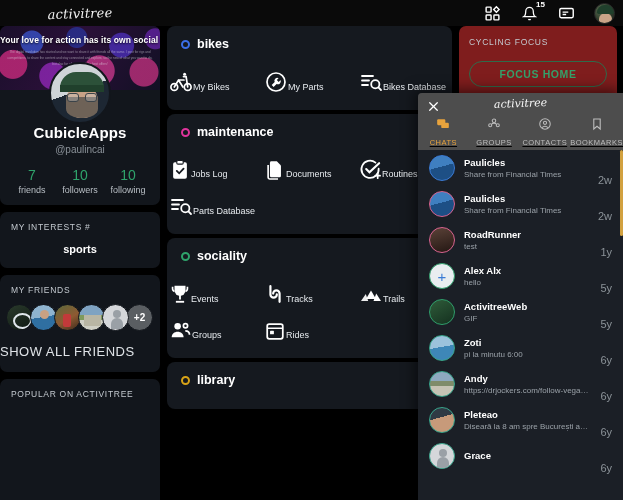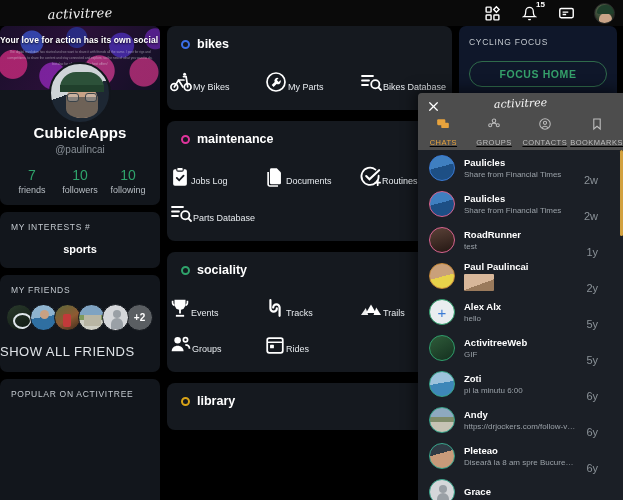--- a/index.html
+++ b/index.html
@@ -139,36 +139,36 @@
     border: 1px solid #12161c; cursor: pointer;
   }
   .show-all {
     text-align: left; color: #dfe3e7; font-size: 13px; letter-spacing: .5px;
     padding: 13px 0 13px; cursor: pointer;
   }
   .popular-card { height: 146px; }
 
   
   .mid-col { position: absolute; left: 167px; top: 26px; width: 285px; }
-  .sec { background: #15191f; border-radius: 8px; margin-bottom: 11px; padding: 9px 0 12px; }
+  .sec { background: #15191f; border-radius: 8px; margin-bottom: 4px; padding: 9px 0 12px; }
   .sec-head { display: flex; align-items: center; gap: 7px; padding: 2px 0 4px 14px; }
   .dot { width: 9px; height: 9px; border-radius: 50%; border: 2px solid #3b6fe8; }
   .sec-name { color: #fff; font-size: 12.5px; font-weight: 700; }
   .grid { display: flex; flex-wrap: wrap; padding: 6px 0 0; }
   .cell {
     width: 33.333%; display: flex; flex-direction: row; align-items: center;
     padding: 9px 2px 4px; cursor: pointer;
   }
   .cell svg { display: block; }
   .cell-lbl { color: #e6eaee; font-size: 9px; margin-top: 9px; text-align: center;
               white-space: nowrap; }
 
   
   .right-col { position: absolute; left: 459px; top: 26px; width: 158px; }
-  .focus-card { background: #0f172a; border-radius: 7px; padding: 11px 10px 14px; }
+  .focus-card { background: #7f1d1d; border-radius: 7px; padding: 11px 10px 14px; }
   .focus-title { color: #c3c9cf; font-size: 8.5px; letter-spacing: .7px; }
   .focus-btn {
     margin-top: 14px; height: 26px; border: 1px solid #2f6b4b; border-radius: 14px;
     display: flex; align-items: center; justify-content: center;
     color: #35a06a; font-size: 10.5px; font-weight: 700; letter-spacing: .6px;
     cursor: pointer;
   }
 
   
   .chat-panel {
@@ -185,21 +185,21 @@
     position: absolute; left: 0; right: 0; top: 4px; text-align: center;
     color: #fff; font-family: "DejaVu Serif", serif; font-style: italic;
     font-size: 11px; transform: rotate(-2deg); opacity: .95;
   }
   .chat-tabs { position: absolute; left: 0; right: 0; bottom: 3px; display: flex; }
   .ctab { flex: 1; display: flex; flex-direction: column; align-items: center; cursor: pointer; text-decoration: underline; }
   .ctab-lbl { font-size: 7.5px; letter-spacing: .5px; color: #bdbdbd; margin-top: 3px; }
   .ctab.active .ctab-lbl { color: #e8a33d; }
   .chat-list { height: 350px; overflow: hidden; background: #1b1f26; }
   .chat-row {
-    display: flex; align-items: center; gap: 9px; padding: 7px 25px 7px 11px;
+    display: flex; align-items: center; gap: 9px; padding: 7px 11px 7px 11px;
     height: 36px; cursor: pointer;
   }
   .c-av { width: 26px; height: 26px; border-radius: 50%; flex: none;
           position: relative; overflow: hidden; border: 1.5px solid #3a7bd5; }
   .c-av.ring-pink { border-color: #d9638f; }
   .c-av.ring-amber{ border-color: #c98b3a; }
   .c-av.ring-green{ border-color: #2f9e6b; }
   .c-av.ring-teal { border-color: #39a58c; }
   .c-body { flex: 1; min-width: 0; }
   .c-name { color: #fff; font-size: 9.5px; font-weight: 700; white-space: nowrap;
@@ -565,28 +565,20 @@
       </div>
       <div class="chat-row">
         <div class="c-av a-dark ring-pink"></div>
         <div class="c-body">
           <div class="c-name">RoadRunner</div>
           <div class="c-msg">test</div>
         </div>
         <div class="c-time">1y</div>
       </div>
       <div class="chat-row">
-        <div class="c-av a-yellow ring-amber"></div>
-        <div class="c-body">
-          <div class="c-name">Paul Paulincai</div>
-          <div class="c-thumb"></div>
-        </div>
-        <div class="c-time">2y</div>
-      </div>
-      <div class="chat-row">
         <div class="c-av a-plus ring-green"></div>
         <div class="c-body">
           <div class="c-name">Alex Alx</div>
           <div class="c-msg">hello</div>
         </div>
         <div class="c-time">5y</div>
       </div>
       <div class="chat-row">
         <div class="c-av a-green ring-green"></div>
         <div class="c-body">

